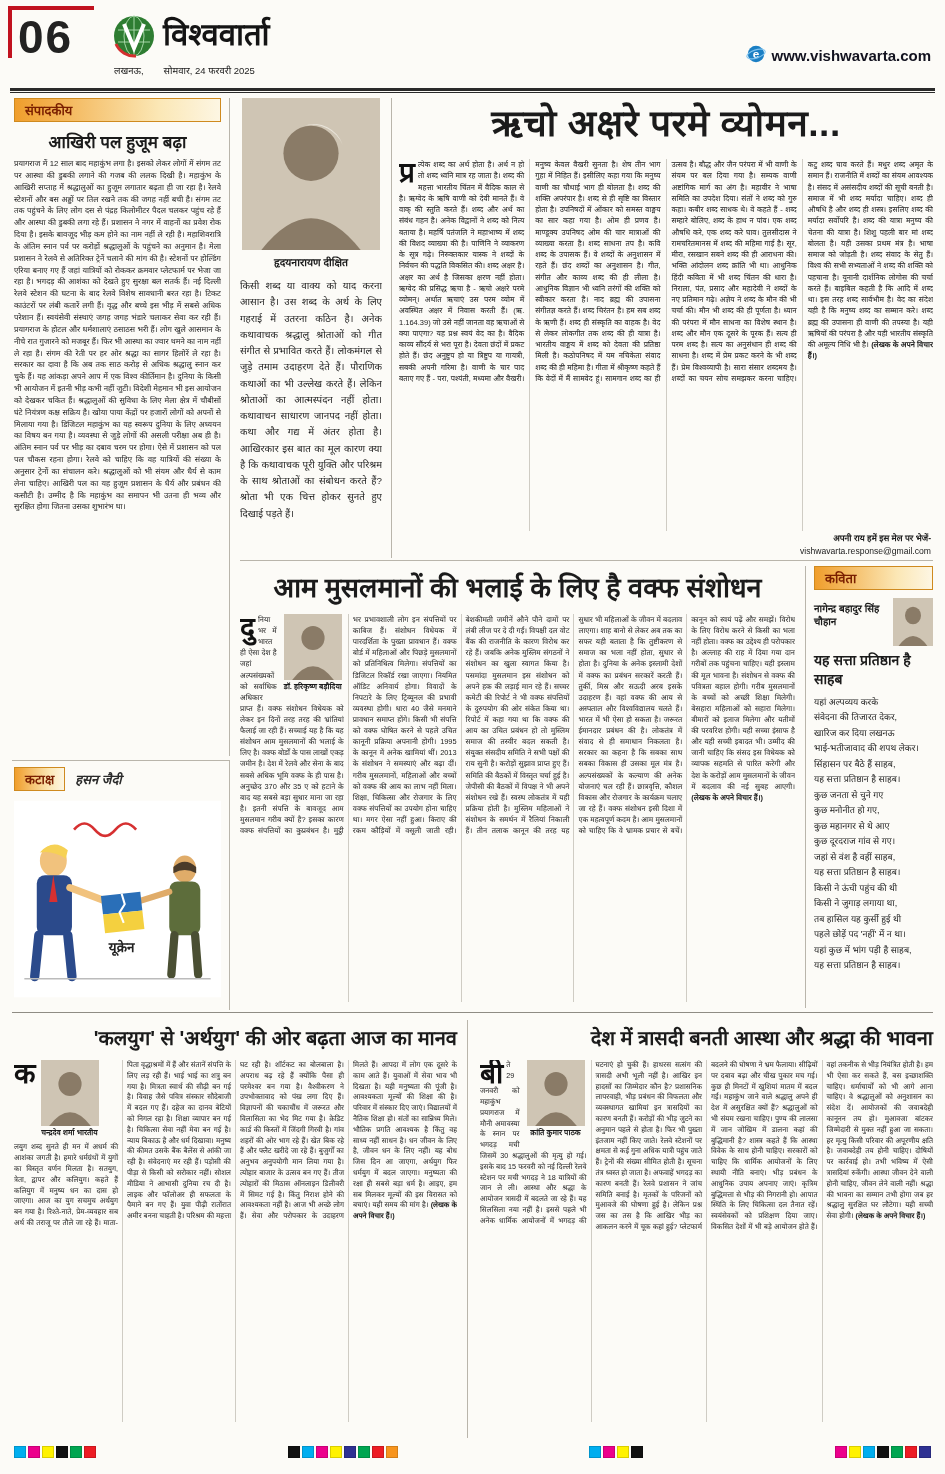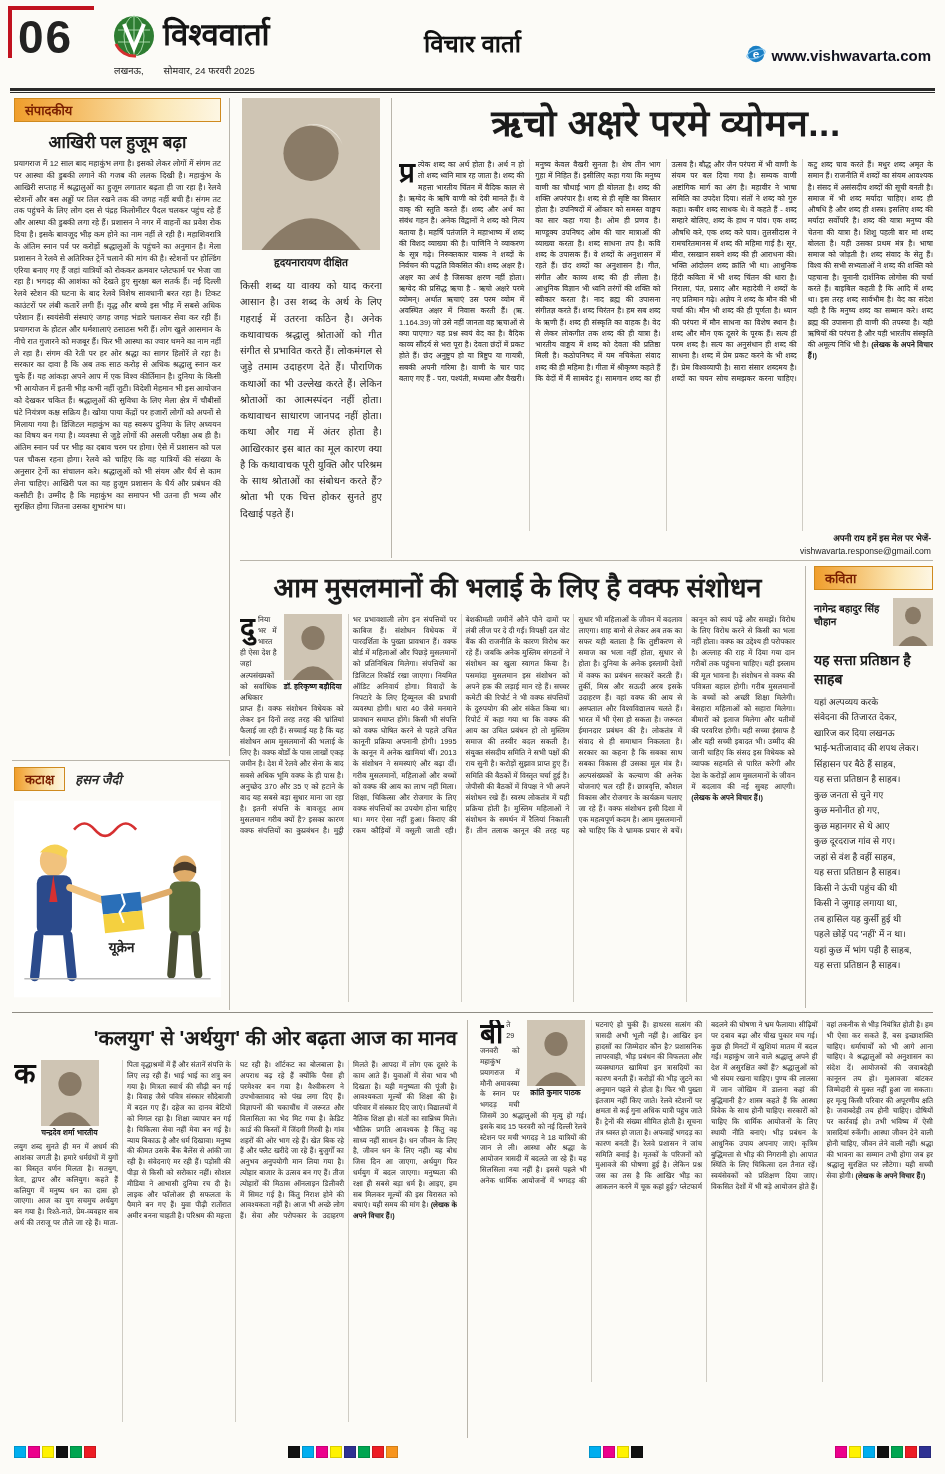--- a/index.html
+++ b/index.html
@@ -94,21 +94,20 @@
       <ellipse cx="22" cy="22" rx="10" ry="20" fill="none" stroke="#a5d6a7" stroke-width="1"></ellipse>
       <path d="M12 10 L22 34 L32 10" stroke="#ffffff" stroke-width="4" fill="none"></path>
       <path d="M4 30 a20 20 0 0 0 20 12" stroke="#d32f2f" stroke-width="3" fill="none"></path>
     </svg>
   </div>
   <div class="masthead">विश्ववार्ता</div>
   <div class="dateline">
     <span>लखनऊ,</span>
     <span>सोमवार, 24 फरवरी 2025</span>
   </div>
-  <div class="sectiontitle">विचार वार्ता</div>
   <div class="webbox">
     <span>
       <svg viewBox="0 0 22 22" width="20" height="20">
         <circle cx="11" cy="11" r="9" fill="#1b7fc4"></circle>
         <text x="11" y="15.5" text-anchor="middle" font-size="13" font-weight="bold" fill="#ffffff">e</text>
         <ellipse cx="11" cy="11" rx="10.5" ry="4.5" fill="none" stroke="#7fc3ef" stroke-width="1.2" transform="rotate(-18 11 11)"></ellipse>
       </svg>
     </span>
     <span>www.vishwavarta.com</span>
   </div>
@@ -234,20 +233,21 @@
               <rect width="100" height="110" fill="#cfc5b4"></rect>
               <circle cx="50" cy="40" r="20" fill="#8a7b67"></circle>
               <path d="M14 110 q36 -46 72 0 z" fill="#8a7b67"></path>
             </svg></span>
           <span class="authorname">चन्द्रदेव शर्मा भारतीय</span>
         </span><span>लयुग शब्द सुनते ही मन में अधर्म की आशंका जगती है। हमारे धर्मग्रंथों में युगों का विस्तृत वर्णन मिलता है। सतयुग, त्रेता, द्वापर और कलियुग। कहते हैं कलियुग में मनुष्य धन का दास हो जाएगा। आज का युग सचमुच अर्थयुग बन गया है। रिश्ते-नाते, प्रेम-व्यवहार सब अर्थ की तराजू पर तौले जा रहे हैं। माता-पिता वृद्धाश्रमों में हैं और संतानें संपत्ति के लिए लड़ रही हैं। भाई भाई का शत्रु बन गया है। मित्रता स्वार्थ की सीढ़ी बन गई है। विवाह जैसे पवित्र संस्कार सौदेबाजी में बदल गए हैं। दहेज का दानव बेटियों को निगल रहा है। शिक्षा व्यापार बन गई है। चिकित्सा सेवा नहीं मेवा बन गई है। न्याय बिकाऊ है और धर्म दिखावा। मनुष्य की कीमत उसके बैंक बैलेंस से आंकी जा रही है। संवेदनाएं मर रही हैं। पड़ोसी की पीड़ा से किसी को सरोकार नहीं। सोशल मीडिया ने आभासी दुनिया रच दी है। लाइक और फॉलोअर ही सफलता के पैमाने बन गए हैं। युवा पीढ़ी रातोंरात अमीर बनना चाहती है। परिश्रम की महत्ता घट रही है। शॉर्टकट का बोलबाला है। अपराध बढ़ रहे हैं क्योंकि पैसा ही परमेश्वर बन गया है। वैश्वीकरण ने उपभोक्तावाद को पंख लगा दिए हैं। विज्ञापनों की चकाचौंध में जरूरत और विलासिता का भेद मिट गया है। क्रेडिट कार्ड की किस्तों में जिंदगी गिरवी है। गांव शहरों की ओर भाग रहे हैं। खेत बिक रहे हैं और फ्लैट खरीदे जा रहे हैं। बुजुर्गों का अनुभव अनुपयोगी मान लिया गया है। त्योहार बाजार के उत्सव बन गए हैं। तीज त्योहारों की मिठास ऑनलाइन डिलीवरी में सिमट गई है। किंतु निराश होने की आवश्यकता नहीं है। आज भी अच्छे लोग हैं। सेवा और परोपकार के उदाहरण मिलते हैं। आपदा में लोग एक दूसरे के काम आते हैं। युवाओं में सेवा भाव भी दिखता है। यही मनुष्यता की पूंजी है। आवश्यकता मूल्यों की शिक्षा की है। परिवार में संस्कार दिए जाएं। विद्यालयों में नैतिक शिक्षा हो। संतों का सान्निध्य मिले। भौतिक प्रगति आवश्यक है किंतु वह साध्य नहीं साधन है। धन जीवन के लिए है, जीवन धन के लिए नहीं। यह बोध जिस दिन आ जाएगा, अर्थयुग फिर धर्मयुग में बदल जाएगा। मनुष्यता की रक्षा ही सबसे बड़ा धर्म है। आइए, हम सब मिलकर मूल्यों की इस विरासत को बचाएं। यही समय की मांग है। </span><span class="tagline">(लेखक के अपने विचार हैं।)</span>
     </div>
   </div>
 
   <div class="tragedy">
+    <h2>देश में त्रासदी बनती आस्था और श्रद्धा की भावना</h2>
     <div class="botcols">
       <span class="dropcap">बी</span><span class="authorcard acR">
           <span class="ph"><svg viewBox="0 0 100 110" width="100%" height="100%" preserveAspectRatio="none">
               <rect width="100" height="110" fill="#cfc5b4"></rect>
               <circle cx="50" cy="40" r="20" fill="#8a7b67"></circle>
               <path d="M14 110 q36 -46 72 0 z" fill="#8a7b67"></path>
             </svg></span>
           <span class="authorname">क्रांति कुमार पाठक</span>
         </span><span>ते 29 जनवरी को महाकुंभ प्रयागराज में मौनी अमावस्या के स्नान पर भगदड़ मची जिसमें 30 श्रद्धालुओं की मृत्यु हो गई। इसके बाद 15 फरवरी को नई दिल्ली रेलवे स्टेशन पर मची भगदड़ ने 18 यात्रियों की जान ले ली। आस्था और श्रद्धा के आयोजन त्रासदी में बदलते जा रहे हैं। यह सिलसिला नया नहीं है। इससे पहले भी अनेक धार्मिक आयोजनों में भगदड़ की घटनाएं हो चुकी हैं। हाथरस सत्संग की त्रासदी अभी भूली नहीं है। आखिर इन हादसों का जिम्मेदार कौन है? प्रशासनिक लापरवाही, भीड़ प्रबंधन की विफलता और व्यवस्थागत खामियां इन त्रासदियों का कारण बनती हैं। करोड़ों की भीड़ जुटने का अनुमान पहले से होता है। फिर भी पुख्ता इंतजाम नहीं किए जाते। रेलवे स्टेशनों पर क्षमता से कई गुना अधिक यात्री पहुंच जाते हैं। ट्रेनों की संख्या सीमित होती है। सूचना तंत्र ध्वस्त हो जाता है। अफवाहें भगदड़ का कारण बनती हैं। रेलवे प्रशासन ने जांच समिति बनाई है। मृतकों के परिजनों को मुआवजे की घोषणा हुई है। लेकिन प्रश्न जस का तस है कि आखिर भीड़ का आकलन करने में चूक कहां हुई? प्लेटफार्म बदलने की घोषणा ने भ्रम फैलाया। सीढ़ियों पर दबाव बढ़ा और चीख पुकार मच गई। कुछ ही मिनटों में खुशियां मातम में बदल गईं। महाकुंभ जाने वाले श्रद्धालु अपने ही देश में असुरक्षित क्यों हैं? श्रद्धालुओं को भी संयम रखना चाहिए। पुण्य की लालसा में जान जोखिम में डालना कहां की बुद्धिमानी है? शास्त्र कहते हैं कि आस्था विवेक के साथ होनी चाहिए। सरकारों को चाहिए कि धार्मिक आयोजनों के लिए स्थायी नीति बनाएं। भीड़ प्रबंधन के आधुनिक उपाय अपनाए जाएं। कृत्रिम बुद्धिमत्ता से भीड़ की निगरानी हो। आपात स्थिति के लिए चिकित्सा दल तैनात रहें। स्वयंसेवकों को प्रशिक्षण दिया जाए। विकसित देशों में भी बड़े आयोजन होते हैं। वहां तकनीक से भीड़ नियंत्रित होती है। हम भी ऐसा कर सकते हैं, बस इच्छाशक्ति चाहिए। धर्माचार्यों को भी आगे आना चाहिए। वे श्रद्धालुओं को अनुशासन का संदेश दें। आयोजकों की जवाबदेही कानूनन तय हो। मुआवजा बांटकर जिम्मेदारी से मुक्त नहीं हुआ जा सकता। हर मृत्यु किसी परिवार की अपूरणीय क्षति है। जवाबदेही तय होनी चाहिए। दोषियों पर कार्रवाई हो। तभी भविष्य में ऐसी त्रासदियां रुकेंगी। आस्था जीवन देने वाली होनी चाहिए, जीवन लेने वाली नहीं। श्रद्धा की भावना का सम्मान तभी होगा जब हर श्रद्धालु सुरक्षित घर लौटेगा। यही सच्ची सेवा होगी। </span><span class="tagline">(लेखक के अपने विचार हैं।)</span>
     </div>

